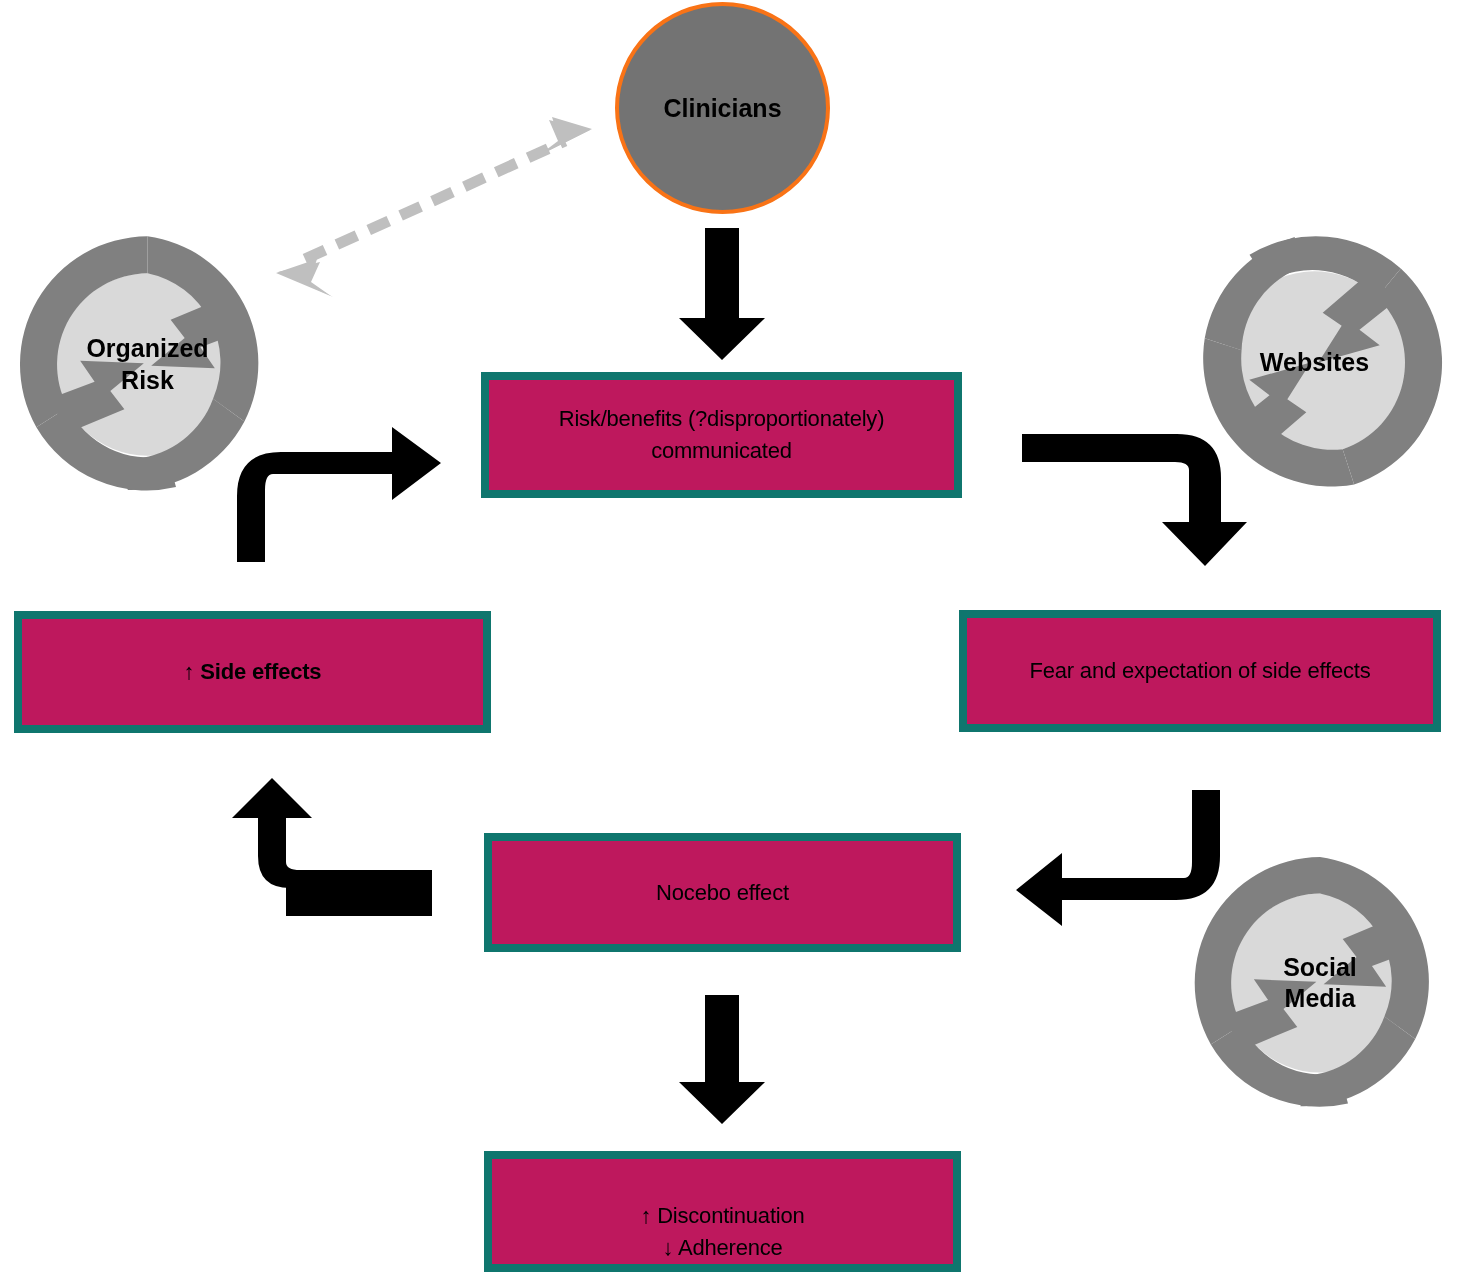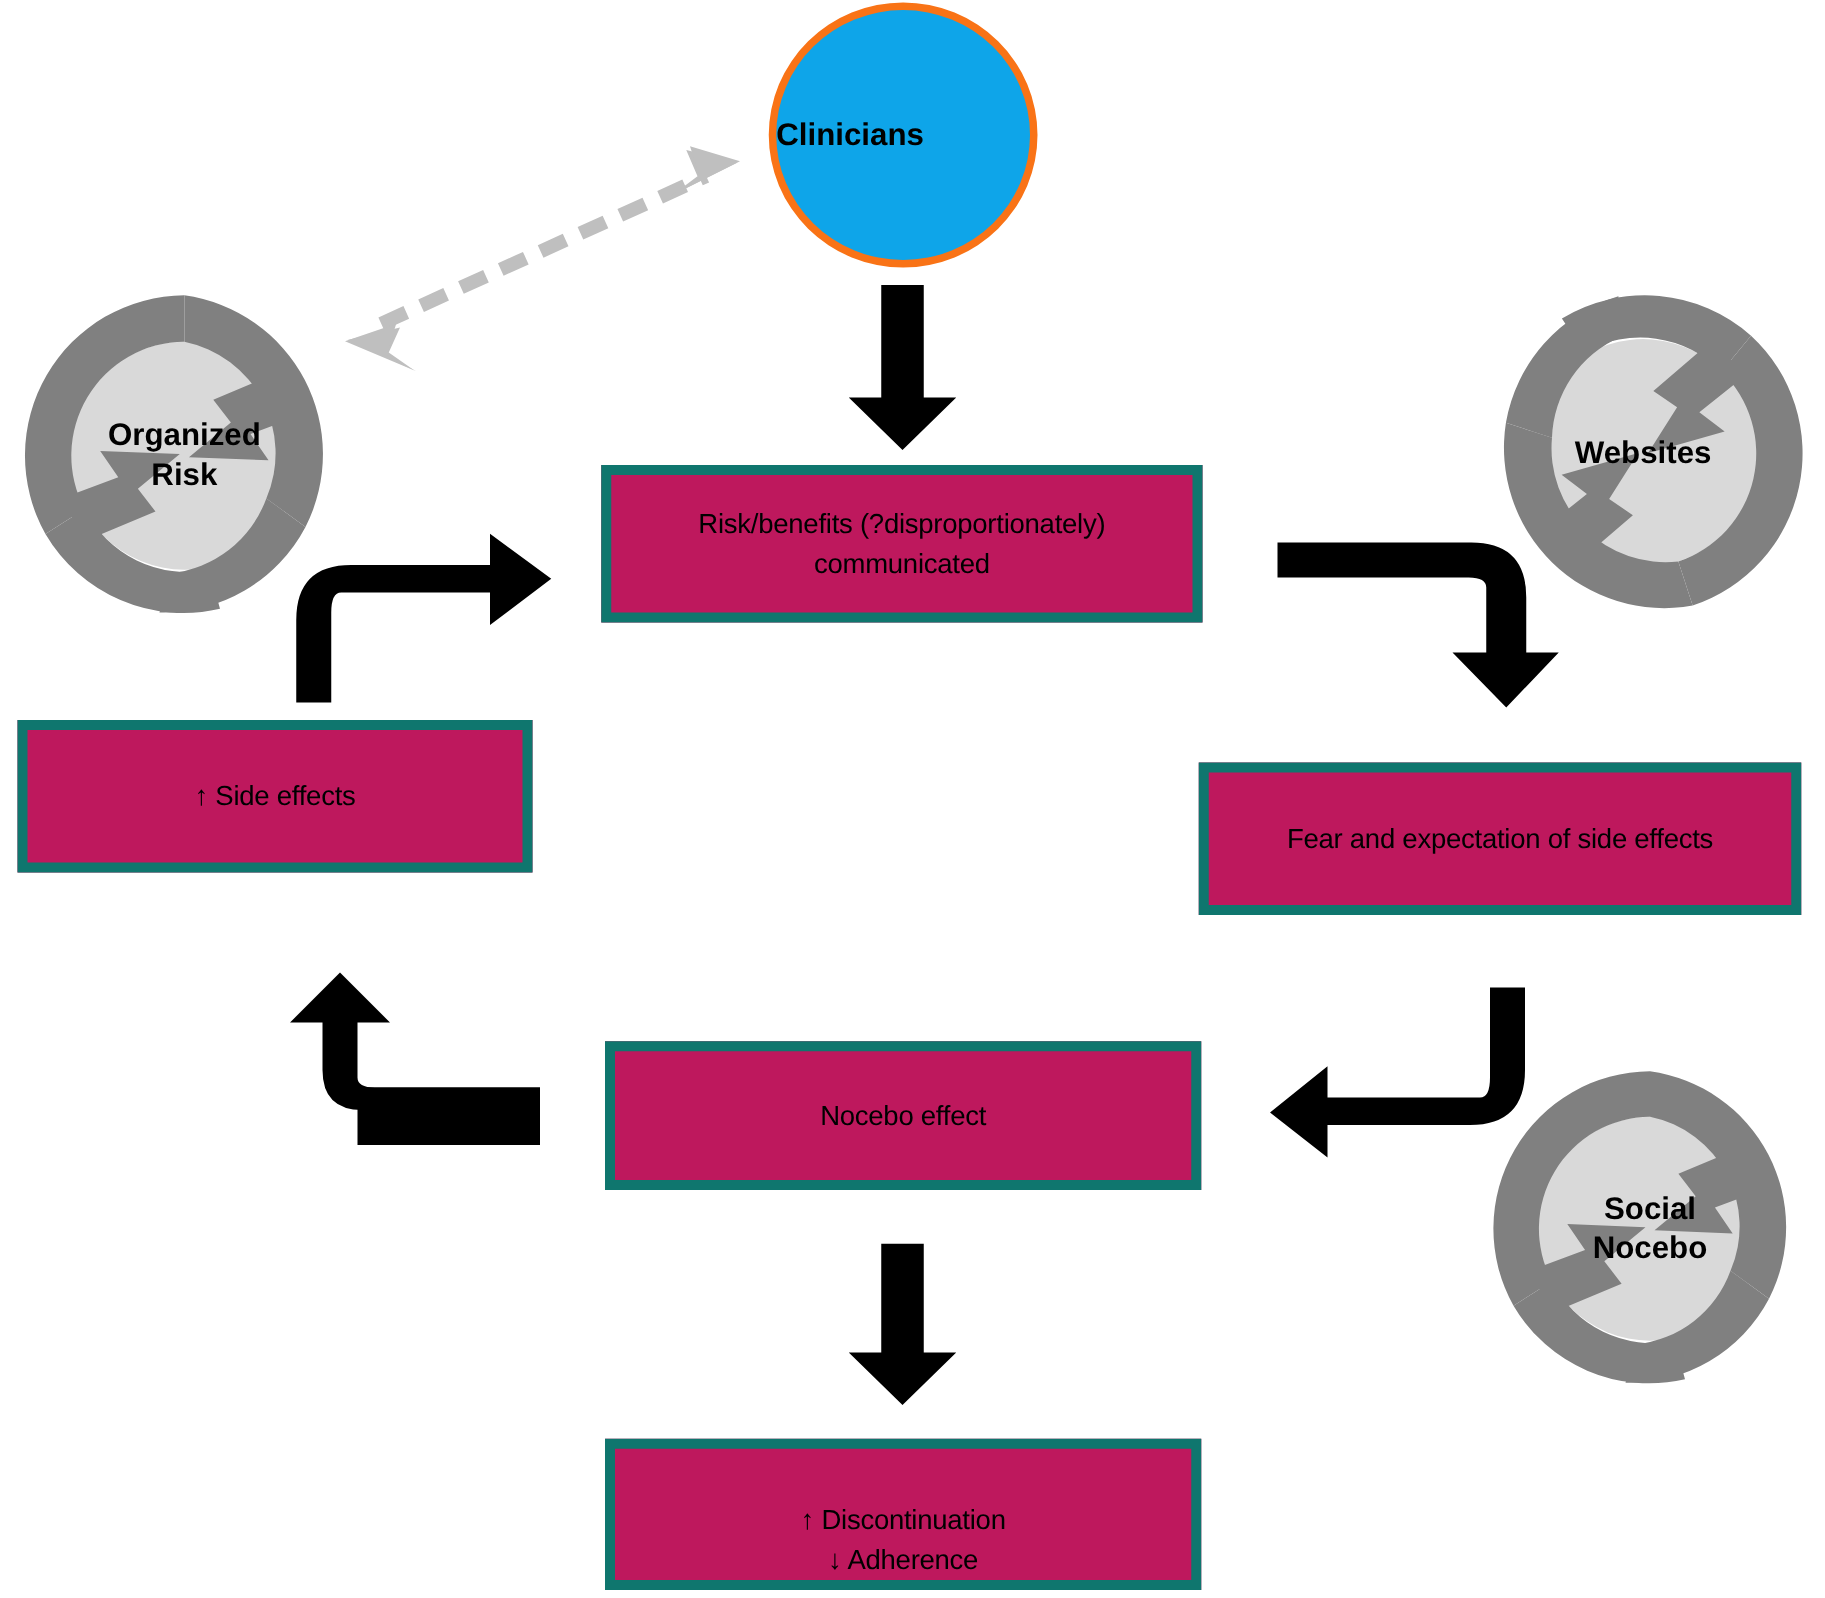--- a/index.html
+++ b/index.html
@@ -35,24 +35,25 @@
     letter-spacing: -0.2px;
     white-space: pre-line;
     padding: 0 10px;
   }
 
   
   .circle-node {
     position: absolute;
     box-sizing: border-box;
     border-radius: 50%;
-    background: #0ea5e9;
-    border: 6px solid #f97316;
+    background: #737373;
+    border: 4px solid #f97316;
     display: flex;
     align-items: center;
+    justify-content: center;
     text-align: center;
     font-weight: bold;
     font-size: 25px;
     color: #000000;
   }
 
   
   .cycle-icon {
     position: absolute;
   }
@@ -165,33 +166,33 @@
     <svg viewBox="0 0 100 100" width="280" height="280">
       <circle cx="50" cy="50" r="32" fill="#d9d9d9"></circle>
       <path d="M 50,5 A 45,45 0 0 0 11,72 L 22,65 A 32,32 0 0 1 50,18 Z" fill="#808080"></path>
       <path d="M 50,5 A 45,45 0 0 1 84,70 L 73,62 A 32,32 0 0 0 50,18 Z" fill="#808080"></path>
       <polygon points="78,28 59,33 63,40 50,48 72,52 68,44 86,40" fill="#808080" transform="rotate(-8 68 40)"></polygon>
       <polygon points="22,72 41,67 37,60 50,52 28,48 32,56 14,60" fill="#808080" transform="rotate(-8 32 60)"></polygon>
       <path d="M 11,72 A 45,45 0 0 0 60,93 L 57,82 A 32,32 0 0 1 22,65 Z" fill="#808080"></path>
       <path d="M 84,70 A 45,45 0 0 1 43,94 L 46,83 A 32,32 0 0 0 73,62 Z" fill="#808080"></path>
     </svg>
     <div class="cycle-label">Social
-Nocebo</div>
+Media</div>
   </div>
 
   <div class="circle-node" style="left:615px; top:2px; width:215px; height:212px;">
     <span>Clinicians</span>
   </div>
 
   <div class="box" style="left:481px; top:372px; width:481px; height:126px;">
     <span>Risk/benefits (?disproportionately)
 communicated</span>
   </div>
 
-  <div class="box" style="left:14px; top:576px; width:412px; height:122px;">
+  <div class="box" style="left:14px; top:611px; width:477px; height:122px;font-weight:bold;">
     <span>↑ Side effects</span>
   </div>
 
   <div class="box" style="left:959px; top:610px; width:482px; height:122px;">
     <span>Fear and expectation of side effects</span>
   </div>
 
   <div class="box" style="left:484px; top:833px; width:477px; height:119px;">
     <span>Nocebo effect</span>
   </div>

